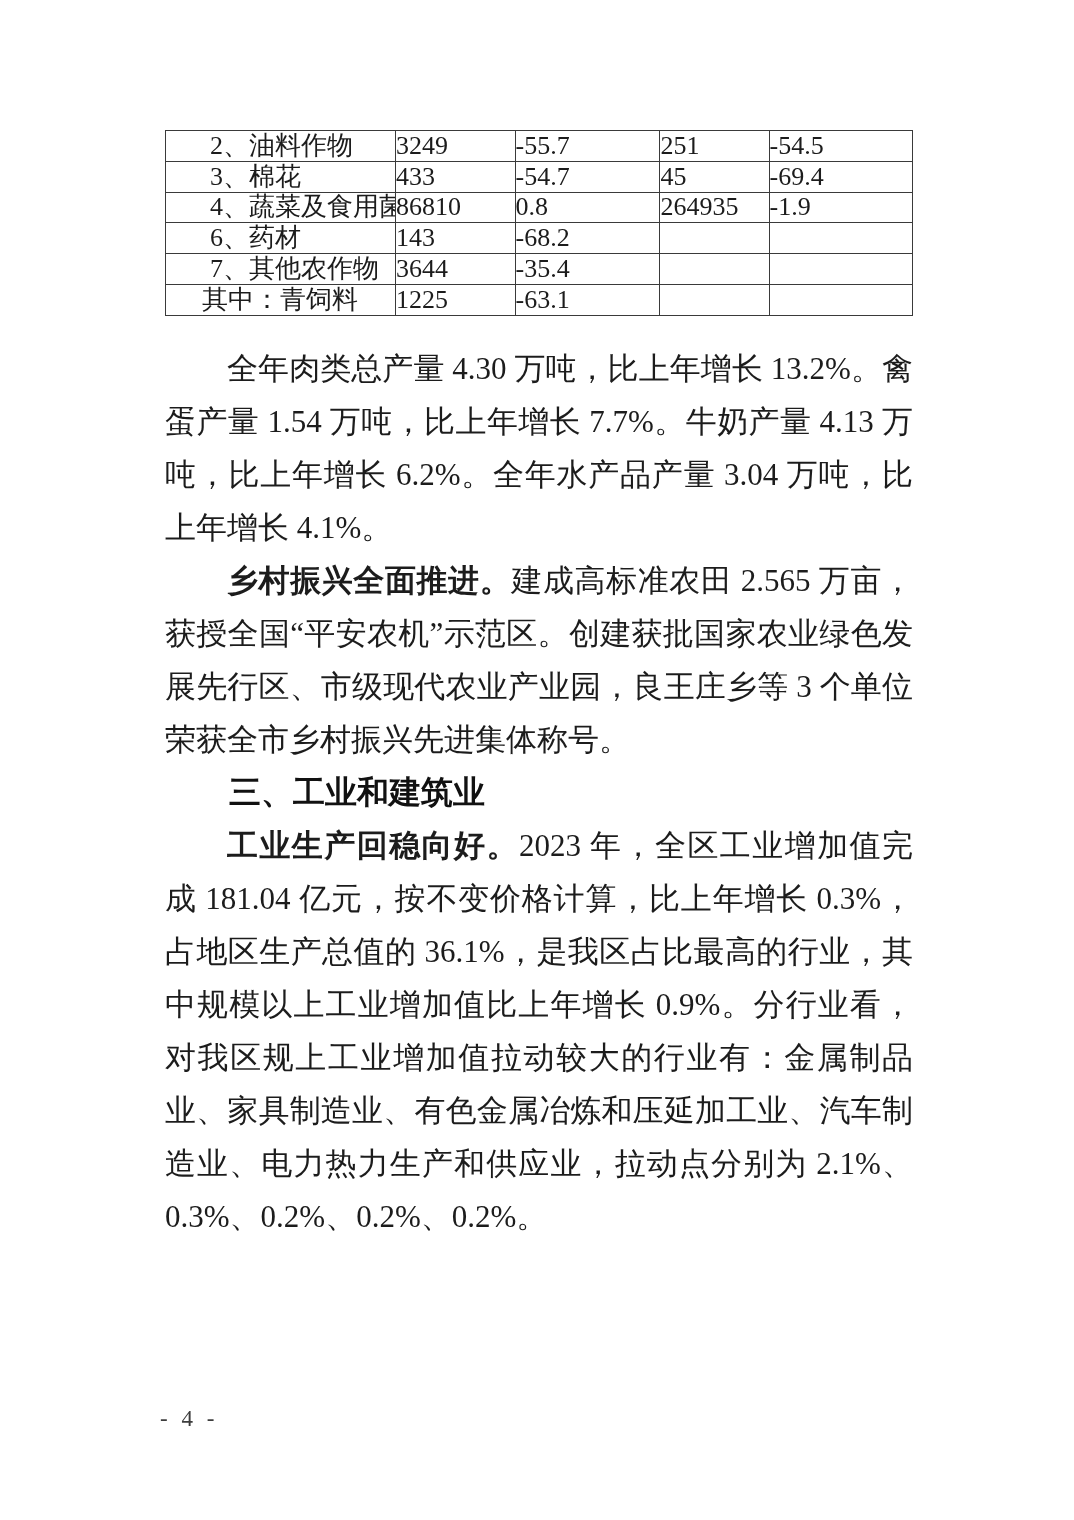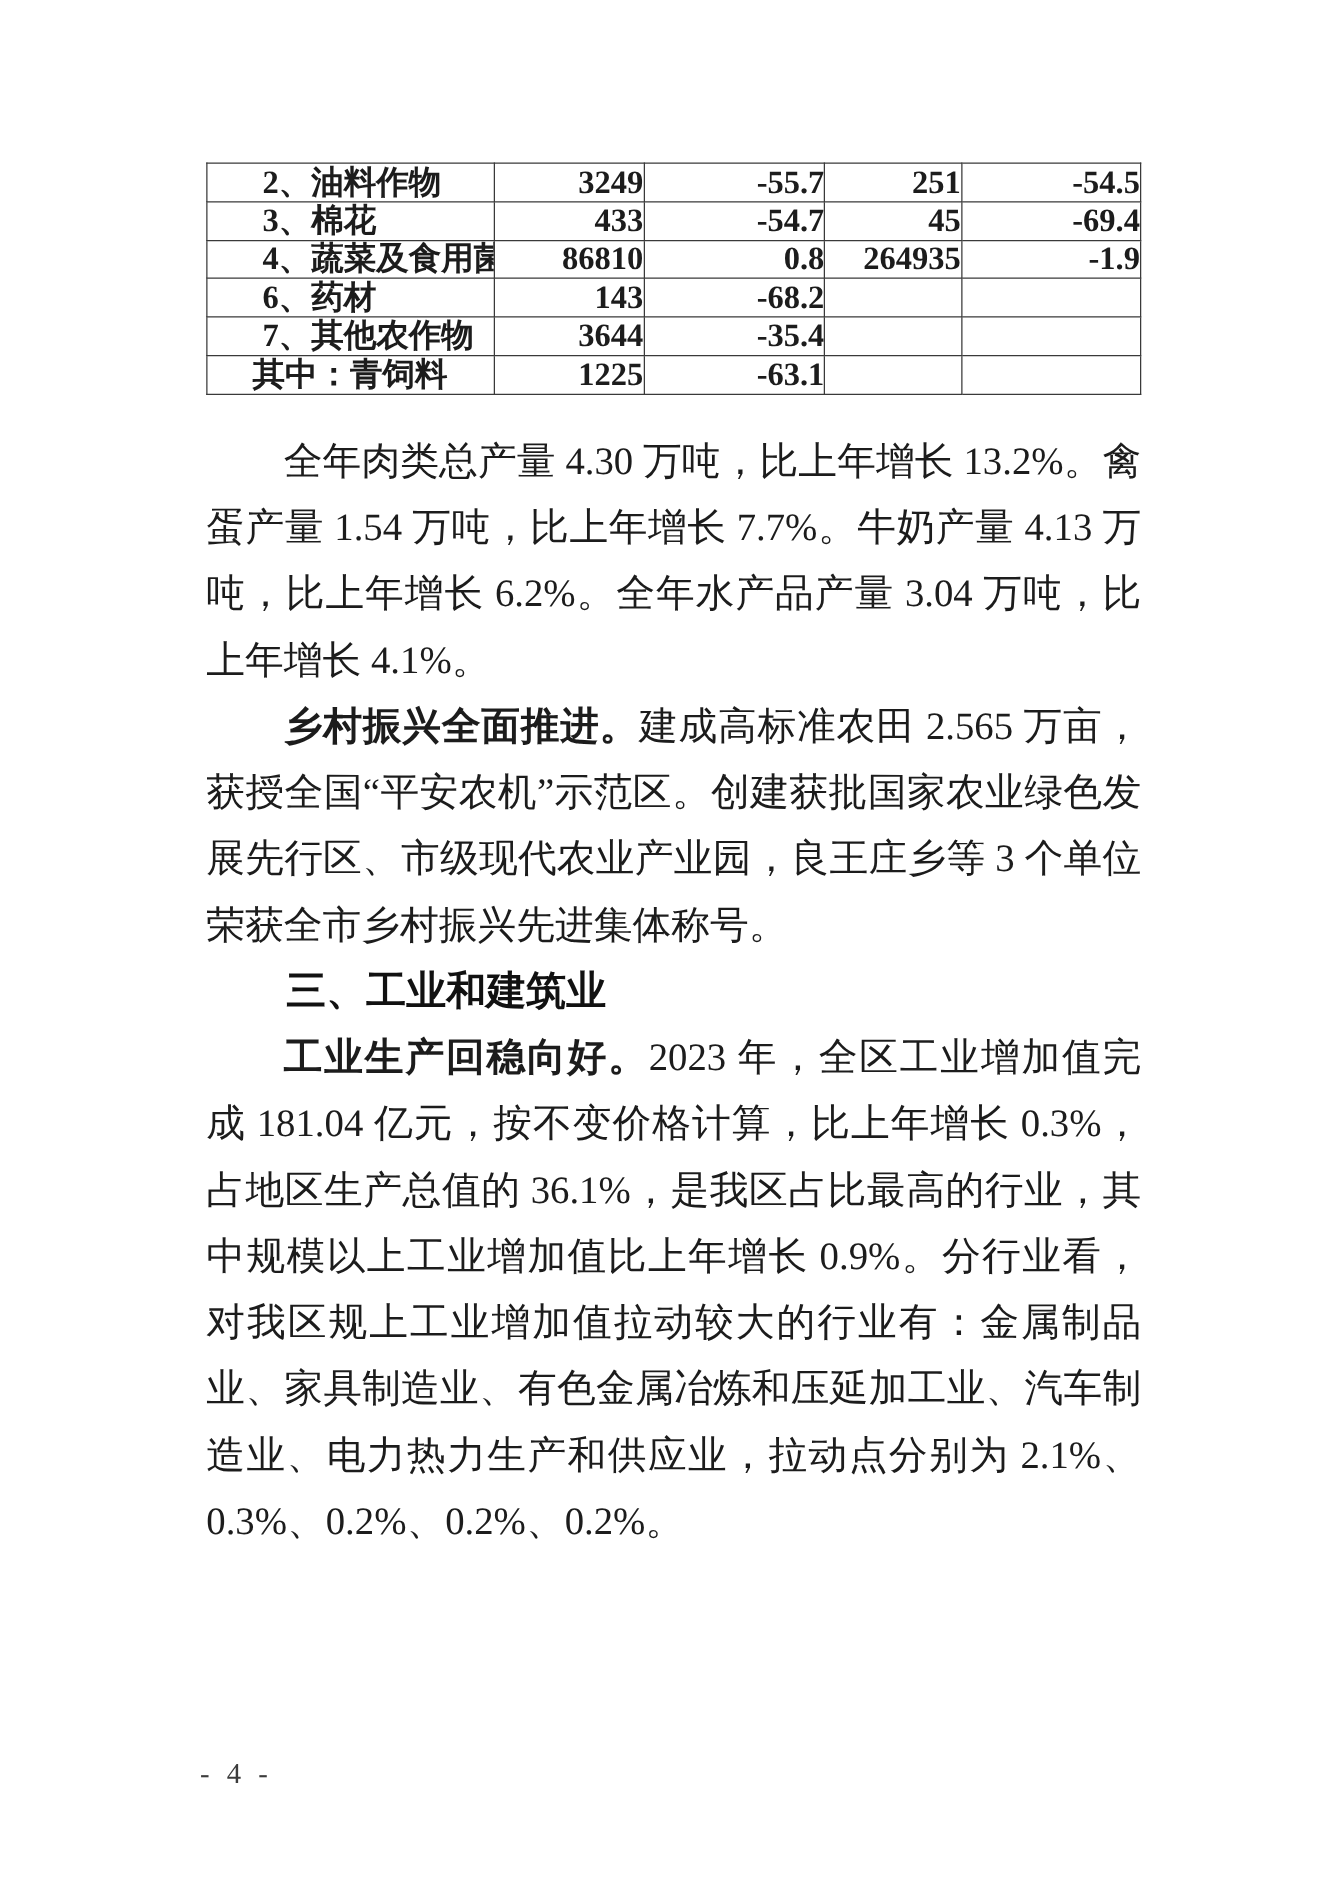--- a/index.html
+++ b/index.html
@@ -18,27 +18,26 @@
     position: absolute;
     left: 165px;
     top: 130px;
     width: 748px;
   }
   
   table.crops {
     width: 100%;
     border-collapse: collapse;
     table-layout: fixed;
-    font-weight: bold;
   }
   table.crops td {
     border: 1.5px solid #3a3a3a;
     height: 30.8px;
     font-size: 26px;
-    text-align: right;
+    text-align: left;
     vertical-align: middle;
     line-height: 1;
     padding: 0;
     white-space: nowrap;
     overflow: hidden;
   }
   table.crops td.c-label {
     text-align: left;
     padding-left: 44px;
   }

